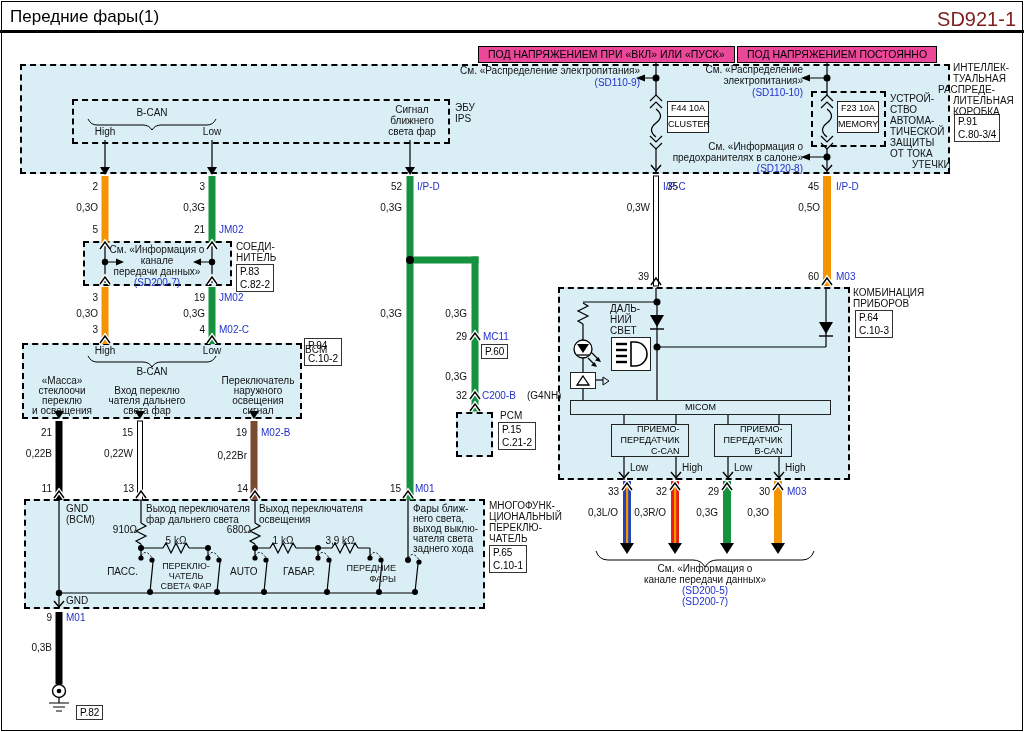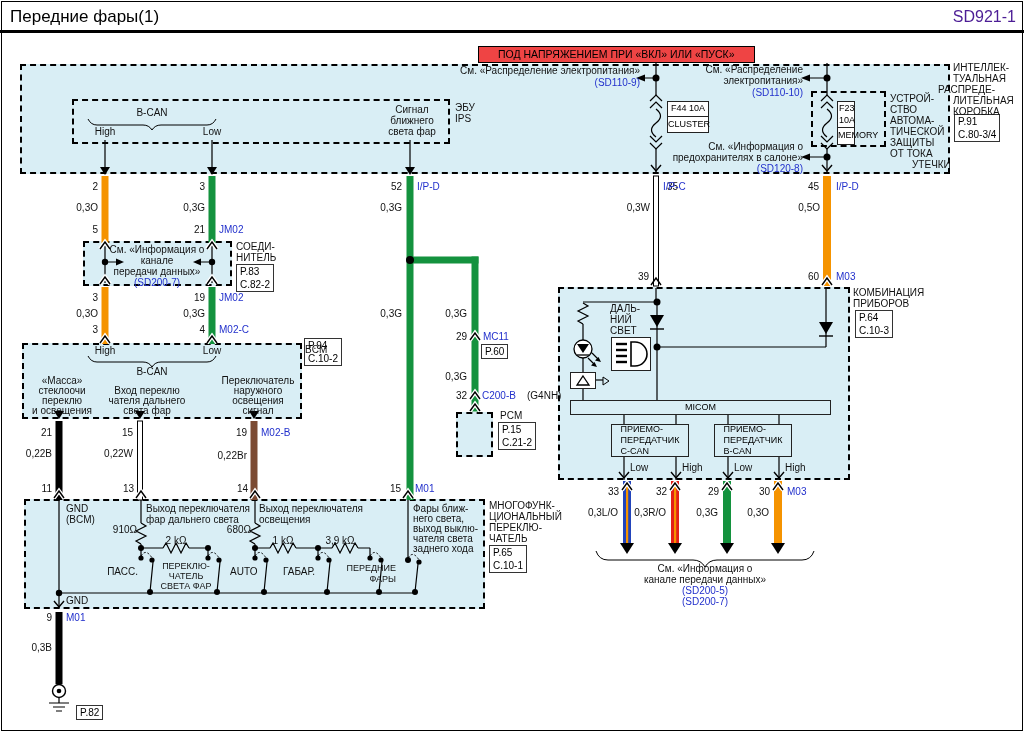--- a/index.html
+++ b/index.html
@@ -6,65 +6,66 @@
   #page{position:relative;width:1024px;height:732px;background:#fff;overflow:hidden;
         font-family:"Liberation Sans",sans-serif;}
   .frame{position:absolute;left:1px;top:1px;width:1020px;height:728px;border:1.5px solid #000;z-index:0;}
   .hline{position:absolute;left:0;top:30px;width:1024px;height:2.5px;background:#000;z-index:1;}
   .t{position:absolute;font:10px/1.15 "Liberation Sans",sans-serif;color:#111;white-space:nowrap;z-index:6;}
   .t9{font-size:9px;}
   .ra{transform:translateX(-100%);}
   .ca{transform:translateX(-50%);}
   .bl{color:#2230cc;}
   .title{font-size:17px;color:#000;}
-  .pagecode{font-size:16px;color:#4c1d95;}
-  .banner{position:absolute;border:1.5px solid #000;background:#ef4444;font:10.5px/1.25 "Liberation Sans",sans-serif;
-          padding:1px 19px;white-space:nowrap;z-index:6;}
+  .pagecode{font-size:20px;color:#7f1d1d;}
+  .banner{position:absolute;border:1.5px solid #000;background:#ec4899;font:10.5px/1.25 "Liberation Sans",sans-serif;
+          padding:1px 9px;white-space:nowrap;z-index:6;}
   .dbox{position:absolute;border:2px dashed #000;background:#d9eef5;z-index:1;box-sizing:border-box;}
   .dbox.clear{background:transparent;z-index:2;}
   .wbox{position:absolute;border:1.4px solid #222;background:#fff;z-index:5;box-sizing:border-box;}
   .fuse .fid{border-bottom:1px solid #222;font:9px/1.3 "Liberation Sans",sans-serif;text-align:center;padding:1px 1px;}
   .fuse .fname{font:9px/1.3 "Liberation Sans",sans-serif;text-align:center;padding:2px 0;}
   .refbox{position:absolute;border:1.2px solid #333;background:#fff;font:10px/1.3 "Liberation Sans",sans-serif;
           padding:0 3px;white-space:nowrap;z-index:6;}
   .refbox span{display:block;}
   .obox{position:absolute;border:1.4px solid #222;background:transparent;z-index:4;box-sizing:border-box;
         display:flex;align-items:center;justify-content:center;}
-  .obox .inner{font:9px/1.2 "Liberation Sans",sans-serif;text-align:left;}
+  .obox .inner{font:9px/1.2 "Liberation Sans",sans-serif;text-align:right;}
   .obox .inner span{display:block;}
   svg.wiring{position:absolute;left:0;top:0;z-index:3;}
   .wm{position:absolute;left:88px;top:314px;font:bold 76px/1 "Liberation Sans",sans-serif;
       letter-spacing:3px;color:#b9a6cc;opacity:.5;z-index:8;pointer-events:none;}
 </style>
 </head>
 <body>
 
 <div id="page">
   <div class="frame"></div>
   <div class="hline"></div>
 
   <span class="t title" style="left:10px;top:7px">Передние фары(1)</span>
   <span class="t pagecode ra" style="left:1016px;top:8px">SD921-1</span>
 
   <div class="banner" style="left:478px;top:46px">ПОД НАПРЯЖЕНИЕМ ПРИ «ВКЛ» ИЛИ «ПУСК»</div>
+  <div class="banner" style="left:737px;top:46px">ПОД НАПРЯЖЕНИЕМ ПОСТОЯННО</div>
 
   <div class="dbox" style="left:20px;top:64px;width:930px;height:110px"></div>
   <div class="dbox clear" style="left:72px;top:99px;width:378px;height:45px"></div>
   <div class="dbox clear" style="left:811px;top:91px;width:75px;height:56px"></div>
   <div class="dbox" style="left:83px;top:241px;width:149px;height:45px"></div>
   <div class="dbox" style="left:22px;top:343px;width:280px;height:76px"></div>
   <div class="dbox" style="left:24px;top:499px;width:461px;height:110px"></div>
   <div class="dbox" style="left:456px;top:412px;width:37px;height:45px"></div>
   <div class="dbox" style="left:558px;top:287px;width:292px;height:193px"></div>
 
   <div class="wbox fuse" style="left:667px;top:101px;width:42px">
     <div class="fid">F44 10A</div>
     <div class="fname">CLUSTER</div>
   </div>
-  <div class="wbox fuse" style="left:837px;top:101px;width:18px">
+  <div class="wbox fuse" style="left:837px;top:101px;width:42px">
     <div class="fid">F23 10A</div>
     <div class="fname">MEMORY</div>
   </div>
 
   <div class="refbox" style="left:954px;top:114px">
     <span>P.91</span>
     <span>C.80-3/4</span>
   </div>
   <div class="refbox" style="left:236px;top:264px">
     <span>P.83</span>
@@ -467,21 +468,21 @@
   <span class="t" style="left:146px;top:503px">Выход переключателя</span>
   <span class="t" style="left:146px;top:514px">фар дальнего света</span>
   <span class="t" style="left:259px;top:503px">Выход переключателя</span>
   <span class="t" style="left:259px;top:514px">освещения</span>
   <span class="t" style="left:413px;top:503px">Фары ближ-</span>
   <span class="t" style="left:413px;top:513px">него света,</span>
   <span class="t" style="left:413px;top:523px">выход выклю-</span>
   <span class="t" style="left:413px;top:533px">чателя света</span>
   <span class="t" style="left:413px;top:543px">заднего хода</span>
   <span class="t ra" style="left:137px;top:524px">910Ω</span>
-  <span class="t ca" style="left:176px;top:535px">2 kΩ</span>
+  <span class="t ca" style="left:176px;top:535px">5 kΩ</span>
   <span class="t ra" style="left:251px;top:524px">680Ω</span>
   <span class="t ca" style="left:283px;top:535px">1 kΩ</span>
   <span class="t ca" style="left:340px;top:535px">3,9 kΩ</span>
   <span class="t ra" style="left:138px;top:566px">ПАСС.</span>
   <span class="t ca t9" style="left:186px;top:561px">ПЕРЕКЛЮ-</span>
   <span class="t ca t9" style="left:186px;top:571px">ЧАТЕЛЬ</span>
   <span class="t ca t9" style="left:186px;top:581px">СВЕТА ФАР</span>
   <span class="t" style="left:230px;top:566px">AUTO</span>
   <span class="t" style="left:283px;top:566px">ГАБАР.</span>
   <span class="t ra t9" style="left:396px;top:563px">ПЕРЕДНИЕ</span>

